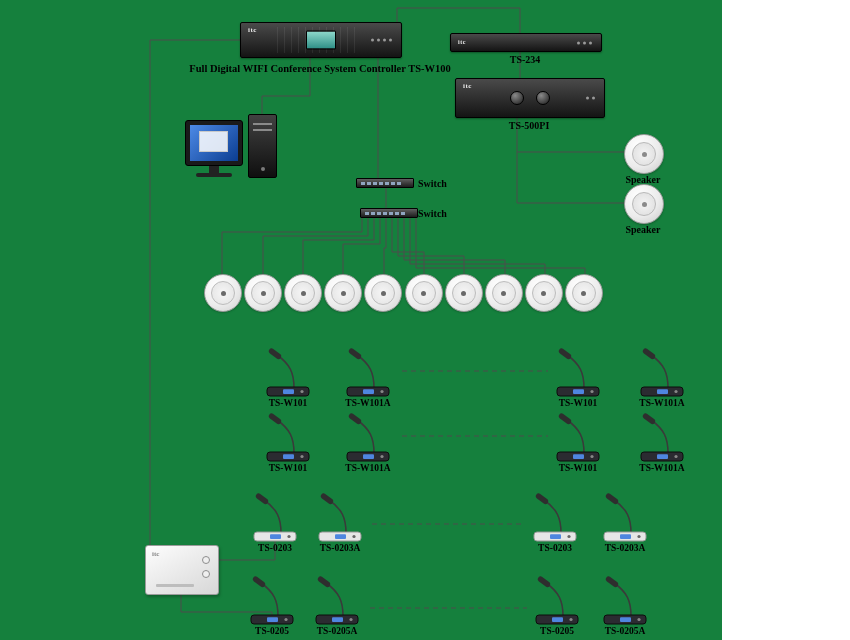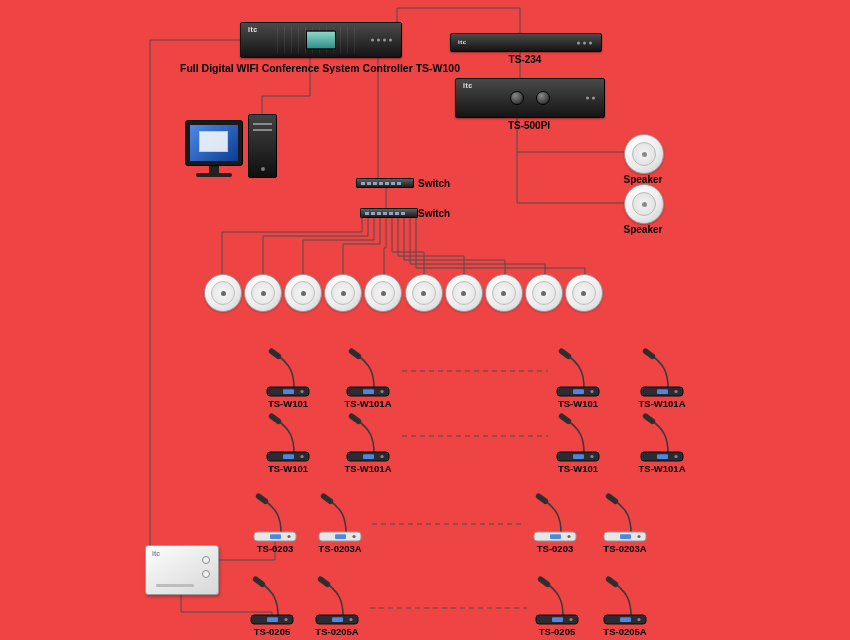--- a/index.html
+++ b/index.html
@@ -1,17 +1,17 @@
 <!DOCTYPE html>
 <html><head>
 <meta charset="utf-8">
 <style>
   html,body{margin:0;padding:0;background:#fff;}
-  .canvas{position:relative;width:850px;height:640px;background:#ef4444;overflow:hidden;
-          font-family:Liberation Sans, sans-serif;}
+  .canvas{position:relative;width:722px;height:640px;background:#15803d;overflow:hidden;
+          font-family:Liberation Serif, serif;}
   svg.wires{position:absolute;left:0;top:0;}
   svg.wires path{fill:none;stroke:#4d4d4d;stroke-width:1;}
   svg.wires path.dash{stroke-dasharray:5 4;stroke-width:1.2;}
 
   .lbl{position:absolute;font-weight:bold;font-size:10px;color:#000;text-align:center;line-height:11px;}
 
   
   .rack{position:absolute;background:linear-gradient(#4a4a4a,#141414);border:1px solid #000;
         border-radius:2px;box-shadow:0 1px 2px rgba(0,0,0,.35);}
   .rack .logo{position:absolute;left:7px;top:3px;color:#e8e8e8;font-weight:bold;font-size:7px;letter-spacing:.5px;}

